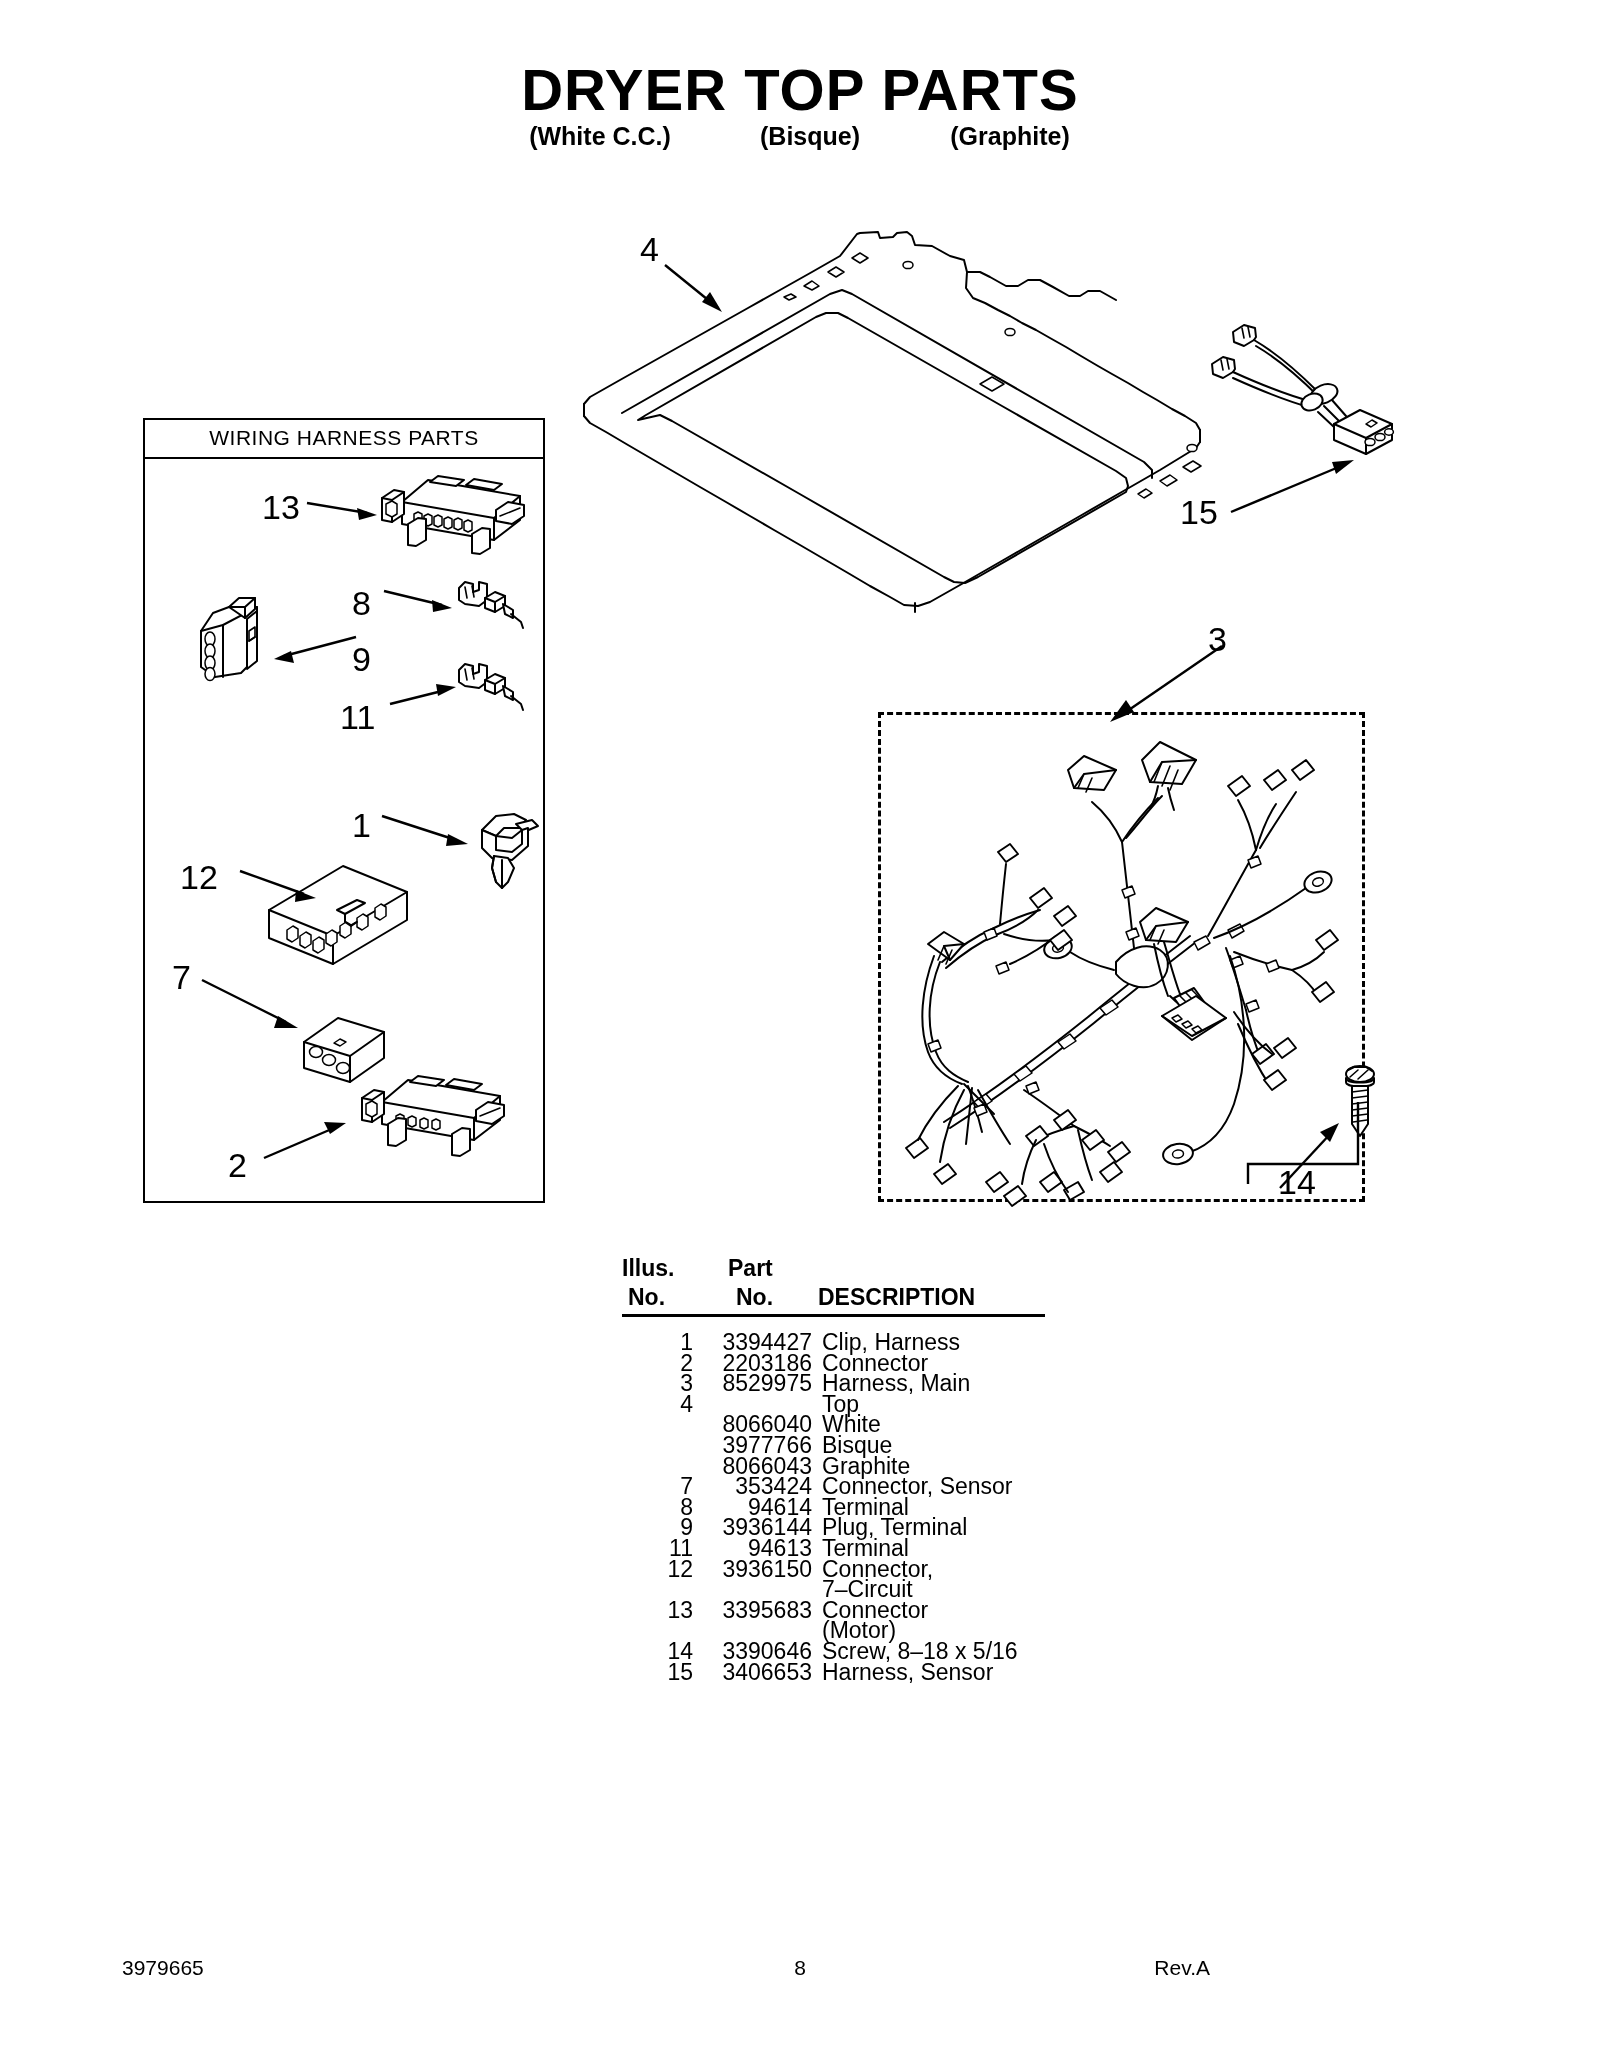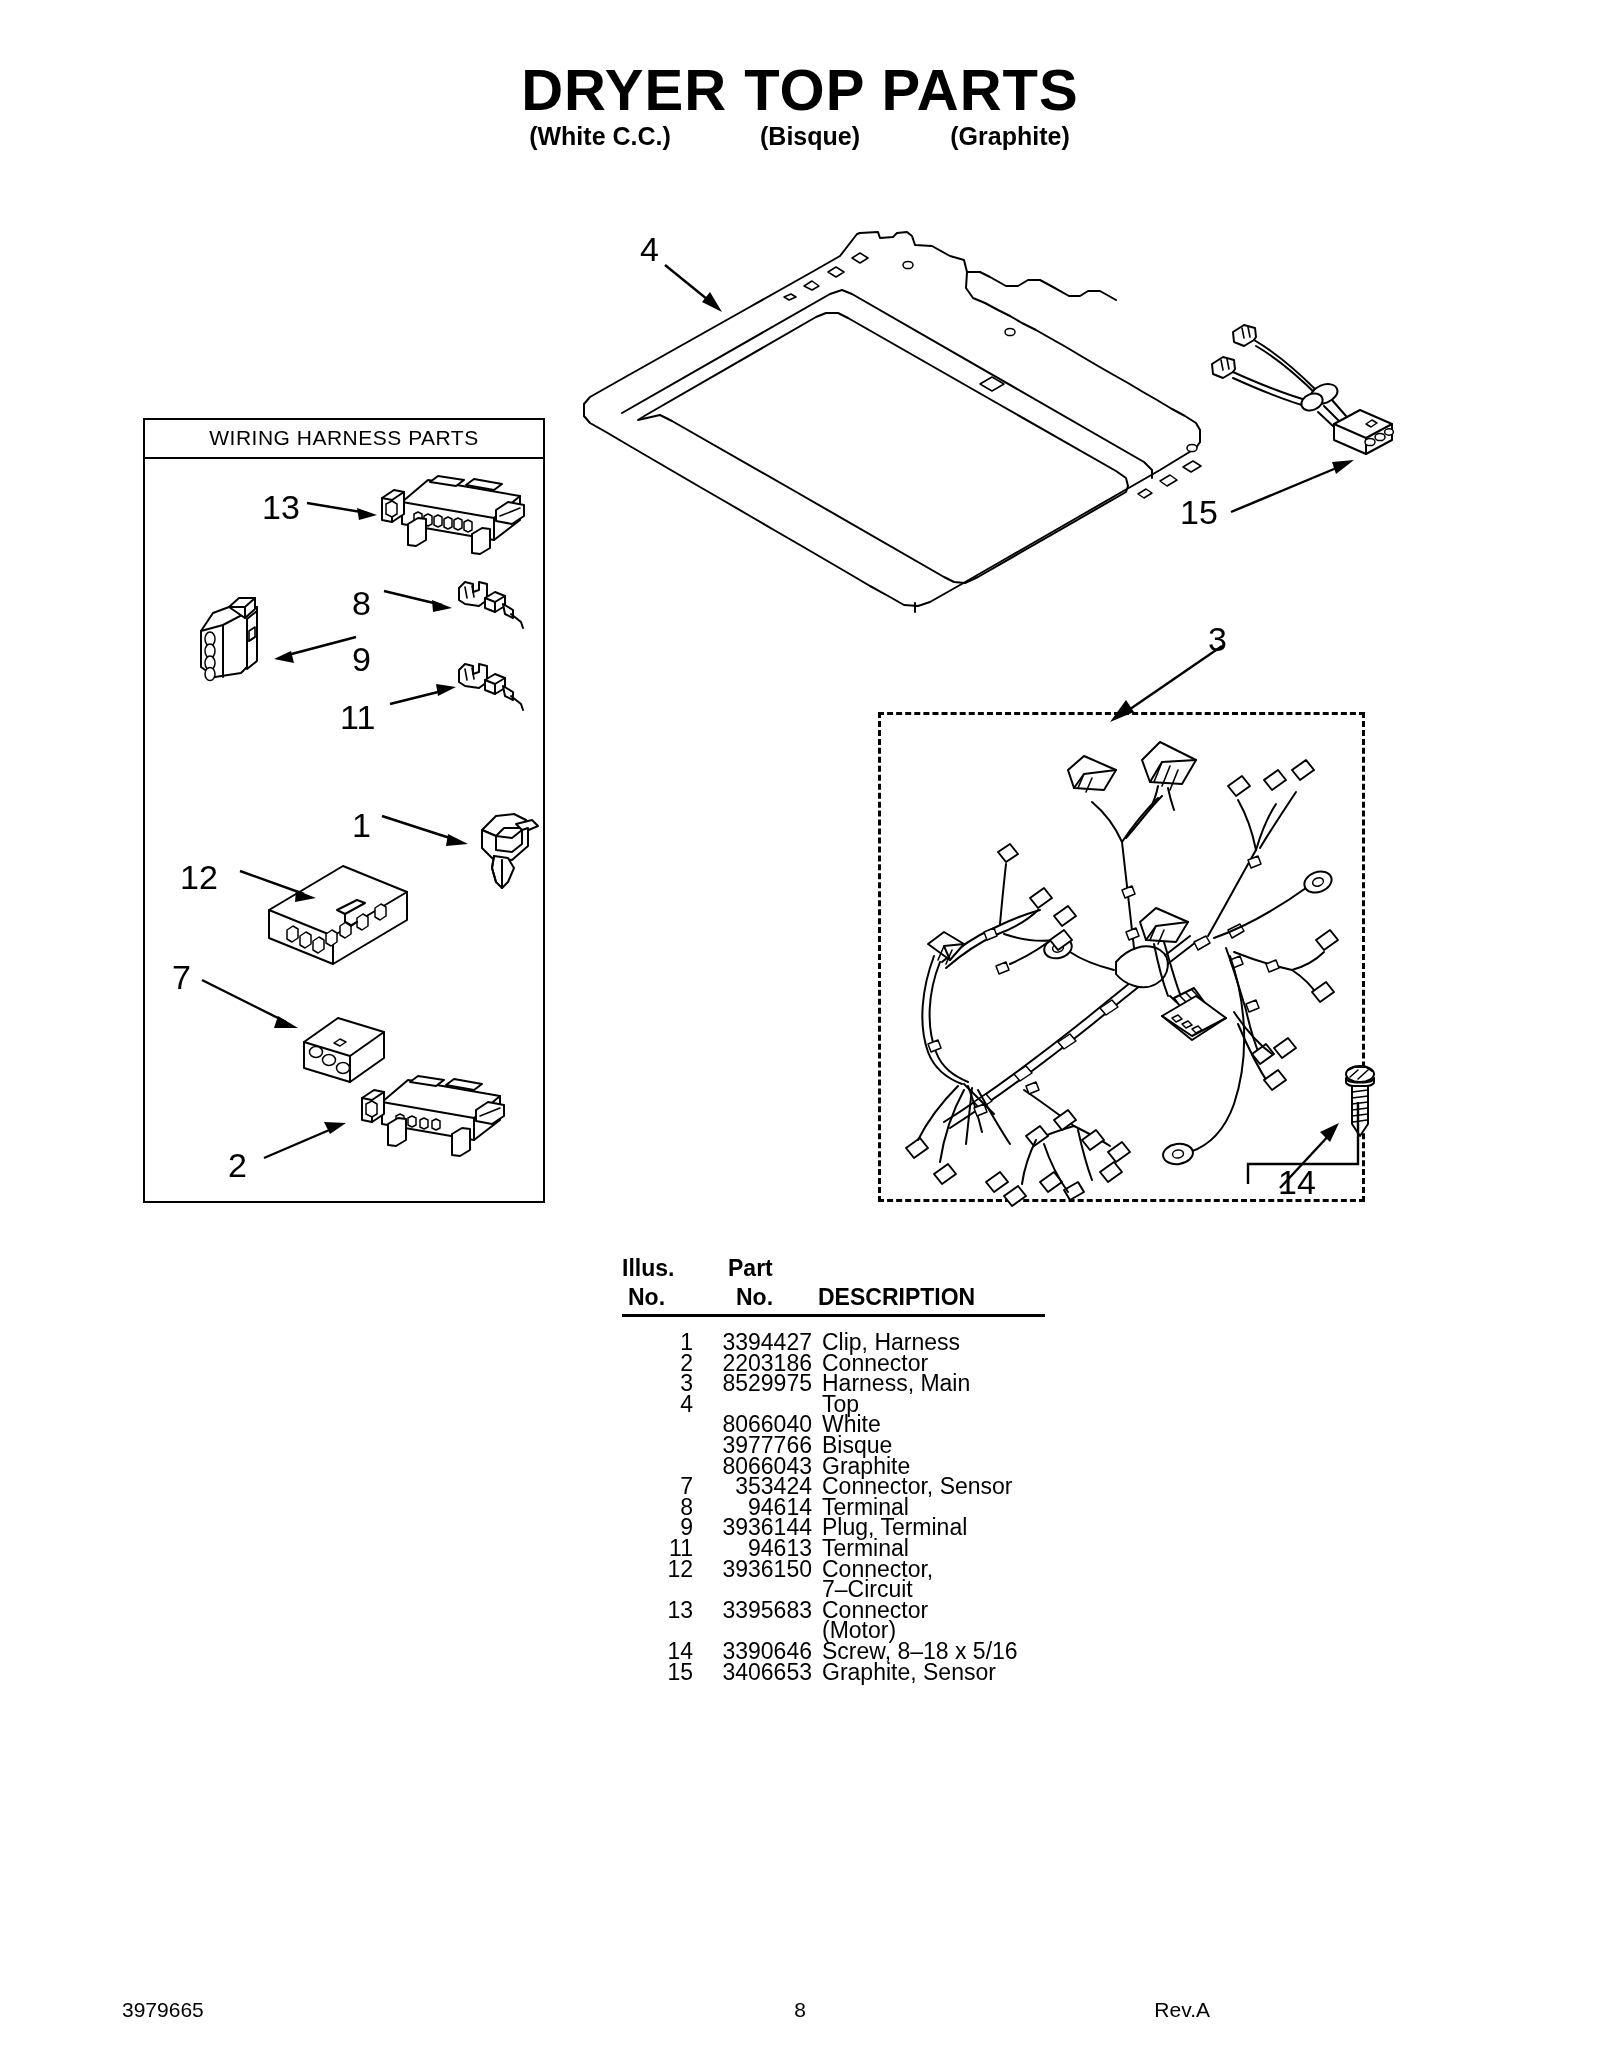--- a/index.html
+++ b/index.html
@@ -158,21 +158,21 @@
   .c-desc {
     position: absolute;
     left: 222px;
     text-align: left;
   }
 
   
   #footer {
     position: absolute;
     left: 0;
-    top: 1998px;
+    top: 1956px;
     width: 1332px;
     height: 30px;
     font-size: 21px;
   }
   #footer-left   { position: absolute; left: 122px;  top: 0; }
   #footer-center { position: absolute; left: 0; top: 0; width: 1600px; text-align: center; }
   #footer-right  { position: absolute; right: 122px; top: 0; }
 </style>
 </head>
 <body>
@@ -730,21 +730,21 @@
         <span class="c-desc">(Motor)</span>
       </div>
       <div class="prow">
         <span class="c-illus">14</span>
         <span class="c-part">3390646</span>
         <span class="c-desc">Screw, 8–18 x 5/16</span>
       </div>
       <div class="prow">
         <span class="c-illus">15</span>
         <span class="c-part">3406653</span>
-        <span class="c-desc">Graphite, Sensor</span>
+        <span class="c-desc">Harness, Sensor</span>
       </div>
     </div>
 </div>
 
 <div id="footer">
   <span id="footer-left">3979665</span>
   <span id="footer-center">8</span>
   <span id="footer-right">Rev.A</span>
 </div>
 

